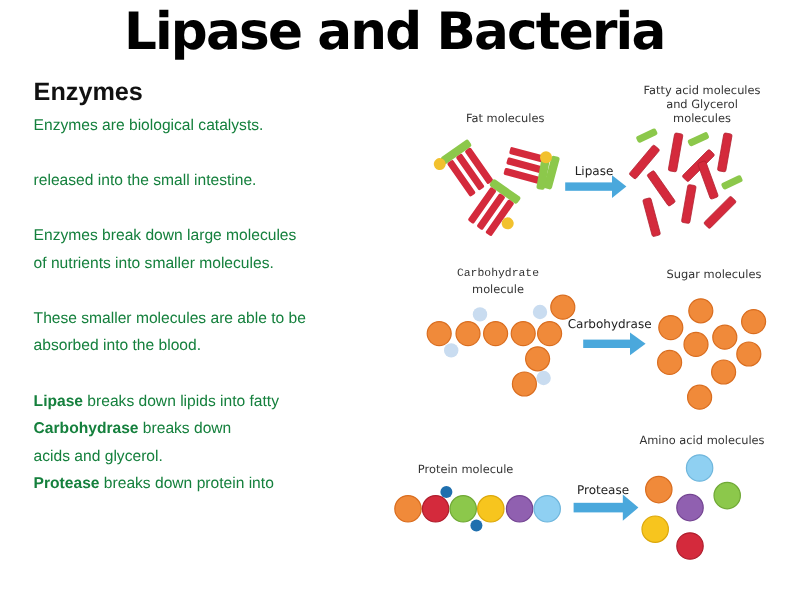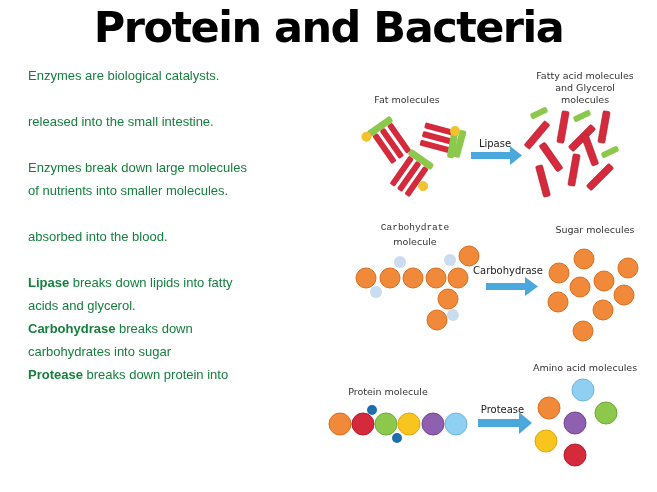--- a/index.html
+++ b/index.html
@@ -10,40 +10,41 @@
   .para { font-size: 13px; line-height: 23px; margin: 0; color: #15803d; }
   .gap { height: 23px; }
   .para b { font-weight: bold; }
   .diagram { position: absolute; left: 0; top: 0; width: 657px; height: 492px; pointer-events: none; }
   .lbl { position: absolute; font-family: "DejaVu Sans", sans-serif; font-size: 9.5px; color: #333; text-align: center; line-height: 12px; }
   .enz { position: absolute; font-family: "DejaVu Sans", sans-serif; font-size: 10px; color: #222; text-align: center; }
 </style>
 </head>
 <body>
 
-<div class="title">Protein and Bacteria</div>
+<div class="title">Lipase and Bacteria</div>
 
 <div class="left">
+  <div class="heading">Enzymes</div>
   <p class="para">Enzymes are biological catalysts.</p>
   <div class="gap"></div>
   <p class="para">released into the small intestine.</p>
   <div class="gap"></div>
   <p class="para">Enzymes break down large molecules</p>
   <p class="para">of nutrients into smaller molecules.</p>
   <div class="gap"></div>
+  <p class="para">These smaller molecules are able to be</p>
   <p class="para">absorbed into the blood.</p>
   <div class="gap"></div>
   <p class="para"><b>Lipase</b><span> breaks down lipids into fatty</span></p>
+  <p class="para"><b>Carbohydrase</b><span> breaks down</span></p>
   <p class="para">acids and glycerol.</p>
-  <p class="para"><b>Carbohydrase</b><span> breaks down</span></p>
-  <p class="para">carbohydrates into sugar</p>
   <p class="para"><b>Protease</b><span> breaks down protein into</span></p>
 </div>
 
-<div class="lbl" style="left:362px;top:94px;width:90px;">Fat molecules</div>
+<div class="lbl" style="left:376px;top:94px;width:90px;">Fat molecules</div>
 <div class="lbl" style="left:525px;top:70px;width:120px;">Fatty acid molecules</div>
 <div class="lbl" style="left:525px;top:82px;width:120px;">and Glycerol</div>
 <div class="lbl" style="left:525px;top:94px;width:120px;">molecules</div>
 <div class="enz" style="left:470px;top:138px;width:50px;">Lipase</div>
 
 <div class="lbl" style="left:370px;top:222px;width:90px;font-family:Liberation Mono, monospace;">Carbohydrate</div>
 <div class="lbl" style="left:370px;top:236px;width:90px;">molecule</div>
 <div class="lbl" style="left:545px;top:224px;width:100px;">Sugar molecules</div>
 <div class="enz" style="left:472px;top:265px;width:72px;">Carbohydrase</div>
 

